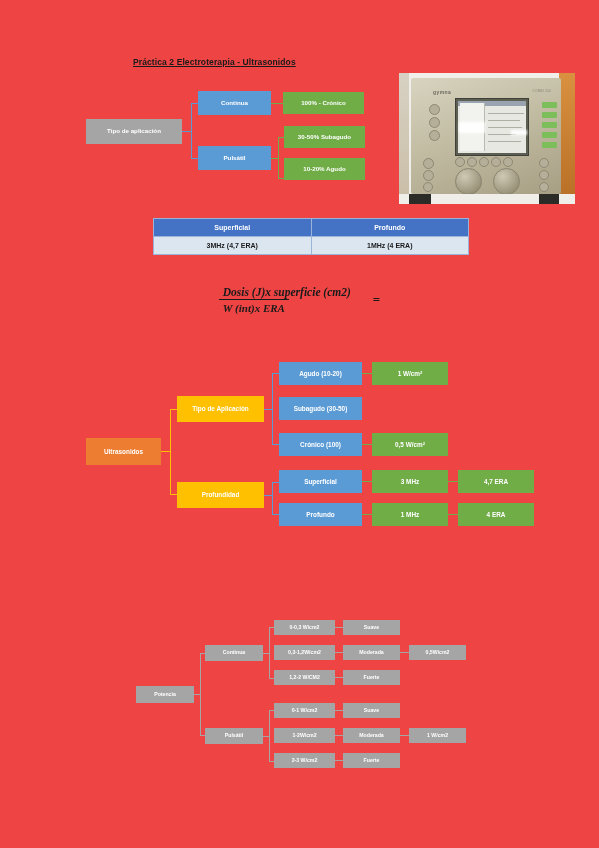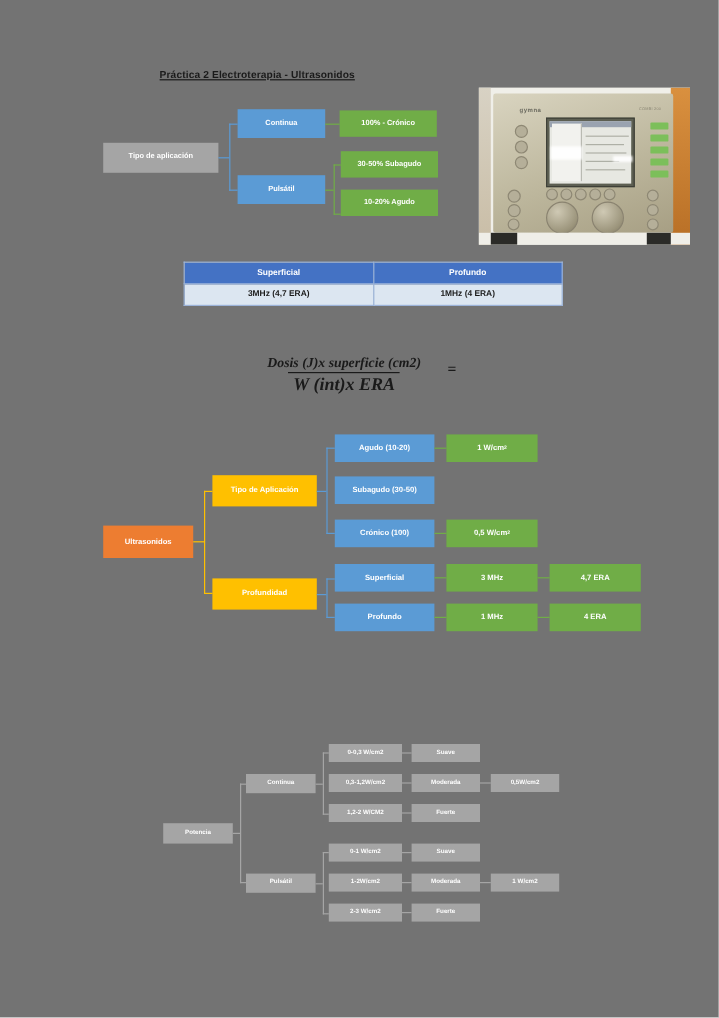--- a/index.html
+++ b/index.html
@@ -12,21 +12,21 @@
     height: 848px;
     position: relative;
     font-family: "Liberation Sans", sans-serif;
     color: #262626;
     overflow: hidden;
   }
 
   .page {
     position: absolute;
     inset: 0;
-    background: #737373;
+    background: #ef4444;
   }
 
   
   .doc-title {
     position: absolute;
     left: 133px;
     top: 57px;
     font-size: 8.5px;
     font-weight: bold;
     color: #1a1a1a;
@@ -193,30 +193,29 @@
     justify-content: center;
     gap: 18px;
     font-family: "Liberation Serif", serif;
     font-style: italic;
     font-weight: bold;
     color: #1a1a1a;
   }
   .frac {
     display: inline-flex;
     flex-direction: column;
-    align-items: center;
-    margin-top: 11px;
+    align-items: flex-start;
   }
   .frac .num {
     font-size: 11.5px;
     padding: 0 4px 1px 4px;
     white-space: nowrap;
   }
   .frac .den {
-    font-size: 15px;
+    font-size: 11px;
     padding: 2px 4px 0 4px;
     border-top: 1.4px solid #1a1a1a;
     white-space: nowrap;
   }
   .eq { font-size: 13px; font-style: normal; font-weight: bold; }
 
   
   #chart2 .node { font-size: 6.4px; }
   .sup { font-size: 4.2px; vertical-align: super; }
 

